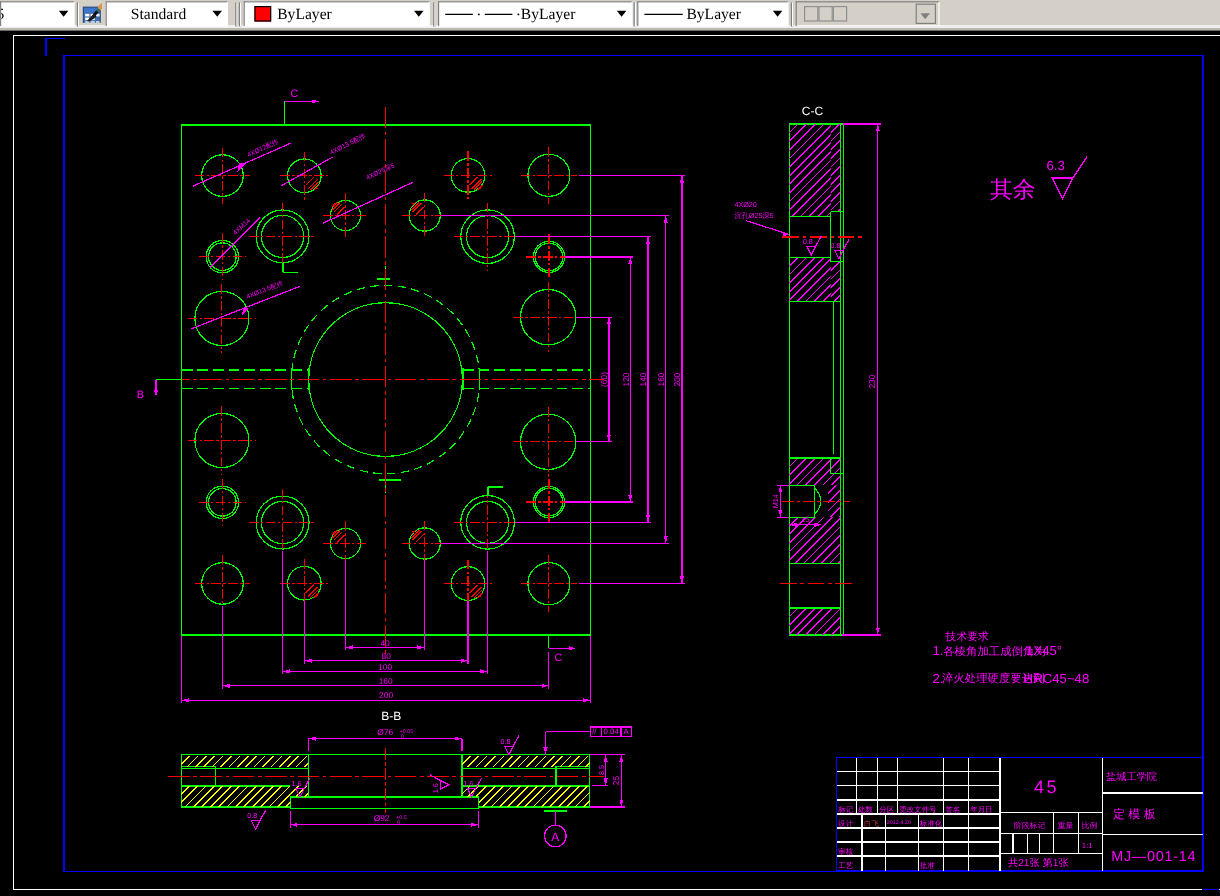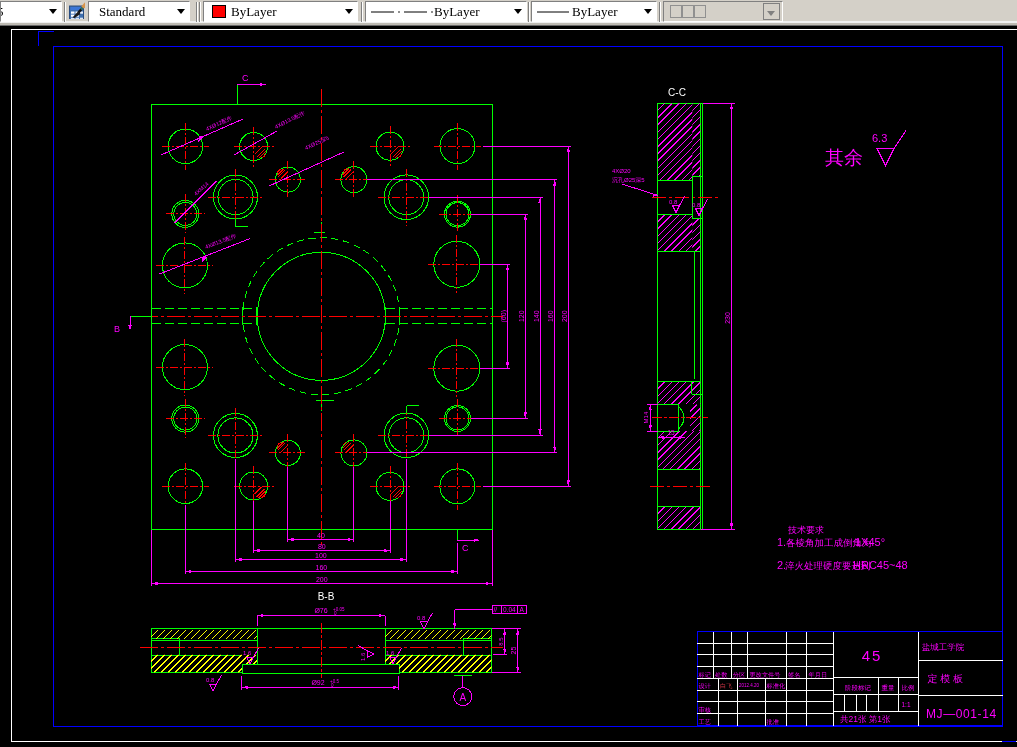--- a/index.html
+++ b/index.html
@@ -1,18 +1,18 @@
 <!DOCTYPE html>
 <html><head><meta charset="utf-8"><style>
 html,body{margin:0;padding:0;background:#000;width:1017px;height:747px;overflow:hidden}
 #tb{position:absolute;left:0;top:0;width:1017px;height:26px;background:linear-gradient(#d4d0c8 0 21px,#efefef 21px 23px,#bdbab2 23px 25px,#6a6a6a 25px 26px)}
 .combo{position:absolute;top:1px;height:19px;background:#fff;border:1px solid;border-color:#808080 #fff #fff #808080}
 .combo.dis{background:#d4d0c8}
 .sep{position:absolute;top:2px;height:20px;width:1px;background:#808080;border-right:1px solid #fff}
-.ct{position:absolute;left:10px;top:2px;font-family:"Liberation Serif",serif;font-size:13px;color:#000;white-space:nowrap}
+.ct{position:absolute;left:20px;top:2px;font-family:"Liberation Serif",serif;font-size:13px;color:#000;white-space:nowrap}
 .arr{position:absolute;right:4px;top:7px;width:0;height:0;border-left:4px solid transparent;border-right:4px solid transparent;border-top:5px solid #000}
 .arr.dim{border-top-color:#808080;position:absolute;left:3px;top:7px}
 .tofu{position:absolute;top:3px;width:10px;height:11px;border:1px solid #909090}
 .abtn{position:absolute;right:2px;top:1px;width:15px;height:15px;background:#d4d0c8;border:1px solid #808080}
 .sw{position:absolute;left:8px;top:3px;width:12px;height:11px;background:#ff0000;border:1px solid #000}
 #icon{position:absolute;left:69px;top:2px;width:17px;height:17px}
 svg text{dominant-baseline:auto}
 #cv{position:absolute;left:0;top:0}
 </style></head>
 <body>

